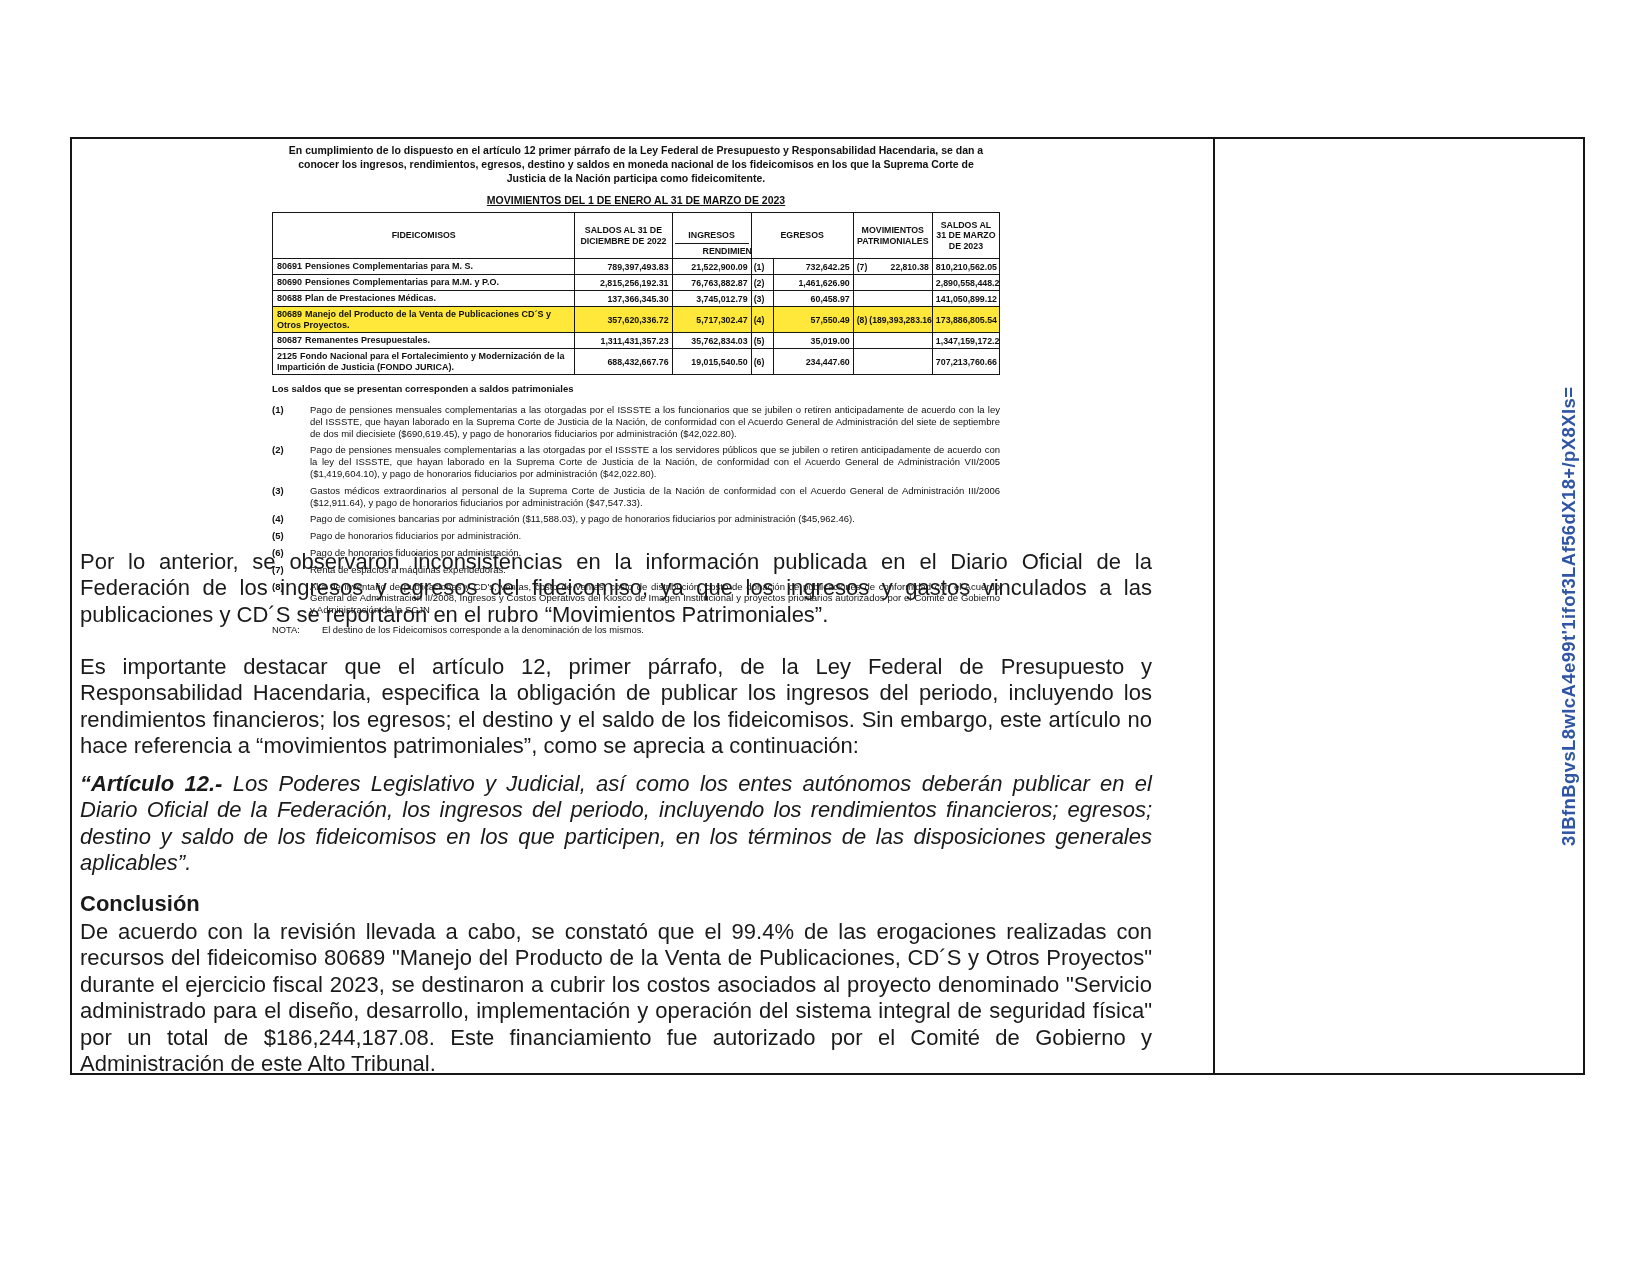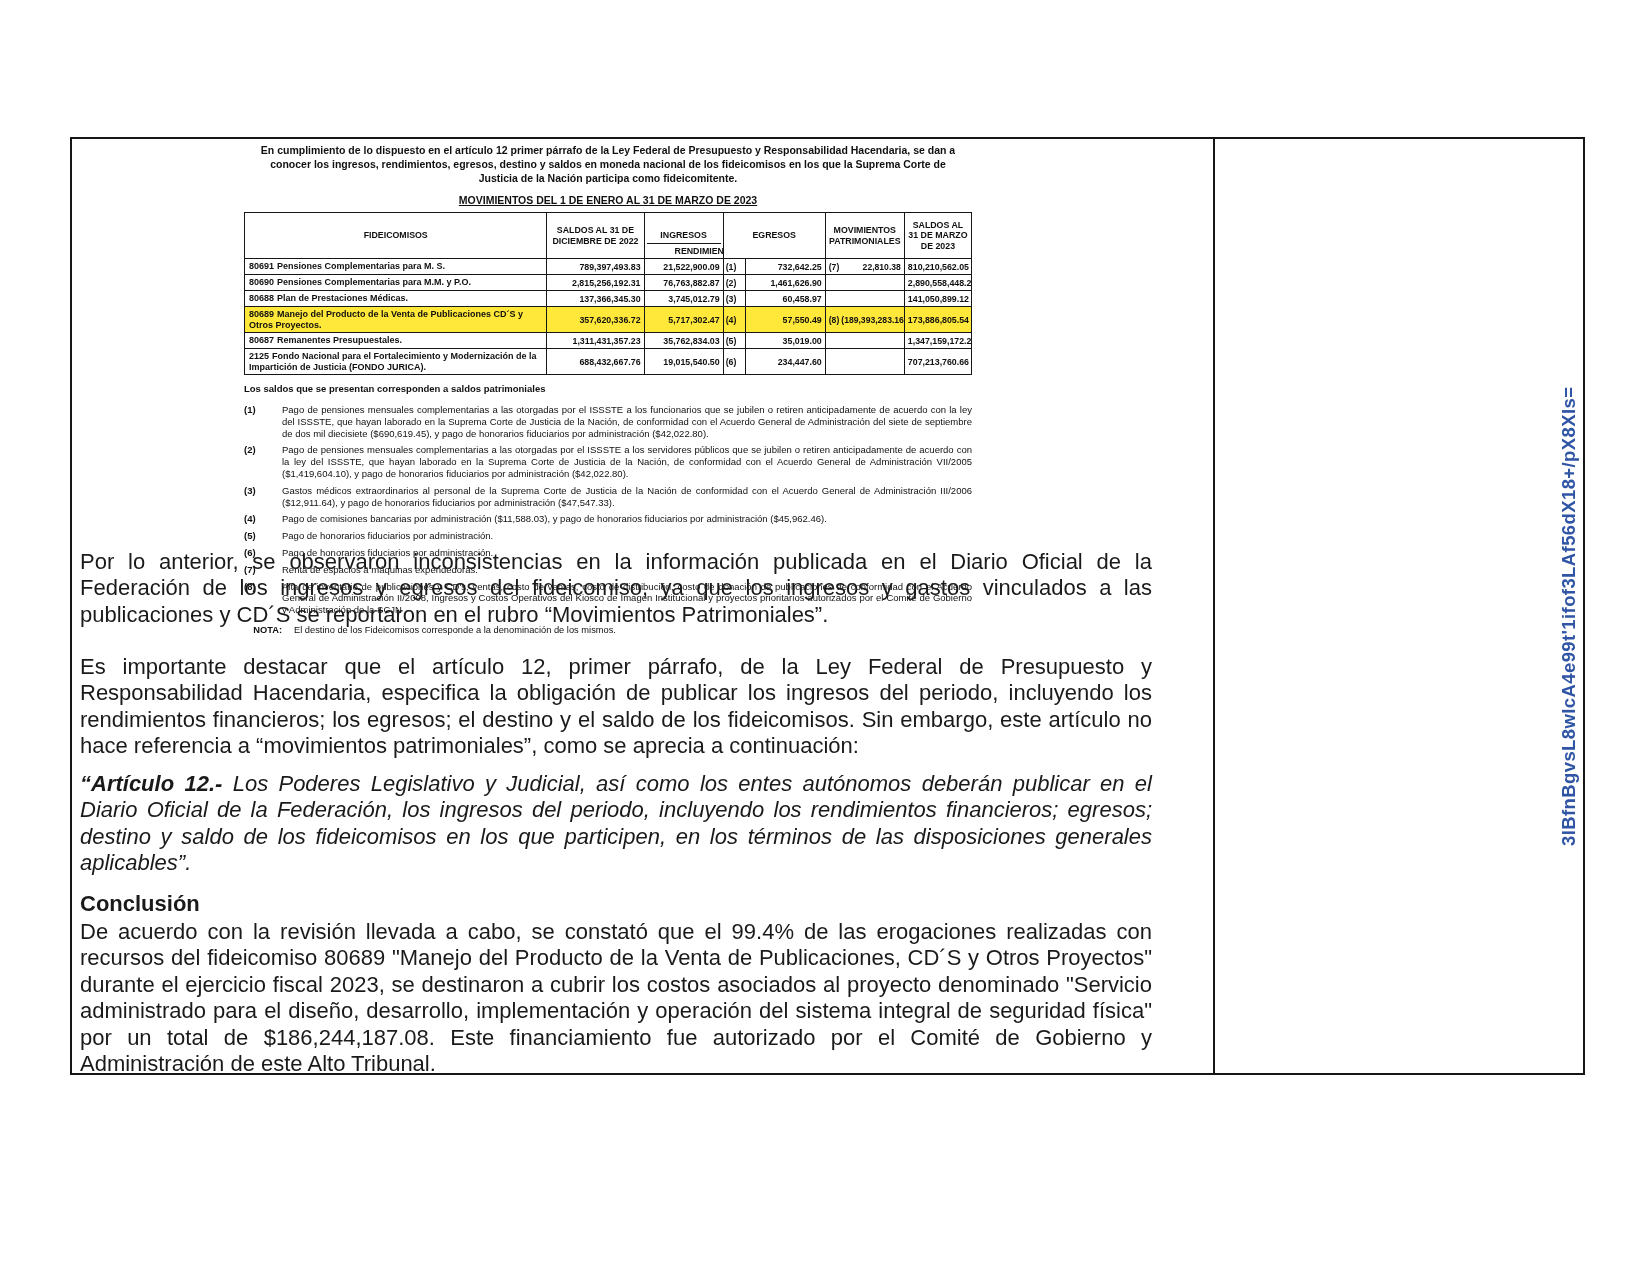--- a/index.html
+++ b/index.html
@@ -2,21 +2,21 @@
 <html><head>
 <meta charset="utf-8">
 <style>
   html,body{margin:0;padding:0;background:#ffffff;}
   body{width:1650px;height:1275px;position:relative;font-family:"Liberation Sans","DejaVu Sans",sans-serif;color:#1a1a1a;}
 
   .frame{position:absolute;left:70px;top:137px;width:1511px;height:934px;border:2px solid #161616;background:#ffffff;}
   .divider{position:absolute;left:1141px;top:0;width:2px;height:100%;background:#161616;}
 
   
-  .scan{position:absolute;left:172px;top:4px;width:728px;color:#101010;}
+  .scan{position:absolute;left:200px;top:4px;width:728px;color:#101010;}
   .scan-intro{margin:0 12px;font-size:10.5px;line-height:14px;font-weight:600;text-align:center;}
   .scan-title{margin:9px 0 6px;text-align:center;font-size:10.5px;font-weight:700;text-decoration:underline;}
 
   table.mov{width:100%;border-collapse:collapse;table-layout:fixed;font-size:9px;color:#101010;}
   .mov th,.mov td{border:1px solid #161616;padding:1px 3px;vertical-align:middle;overflow:hidden;}
   .mov th{font-weight:700;text-align:center;line-height:10.5px;font-size:8.8px;padding:2px 2px;}
   .mov thead tr{height:34px;}
   .mov tbody tr{height:16px;}
   .hstack{display:flex;flex-direction:column;align-items:stretch;height:100%;}
   .hs-top{padding-bottom:2px;margin-top:15px;}
@@ -29,21 +29,21 @@
   .movwrap{display:flex;justify-content:space-between;align-items:center;gap:2px;font-weight:600;font-size:8.6px;white-space:nowrap;}
   .movwrap .mref{font-weight:700;}
   tr.hl td{background:#ffe83a;}
 
   .scan-caption{margin-top:8px;font-size:9.5px;font-weight:600;}
   .fnotes{margin-top:10px;}
   .fnote{display:flex;gap:16px;margin-bottom:5px;font-size:9.5px;line-height:11.8px;}
   .fnote .fref{flex:0 0 22px;font-weight:700;}
   .fnote .ftxt{flex:1;text-align:justify;}
   .nota{display:flex;gap:12px;margin-top:9px;font-size:9.3px;}
-  .nota .lbl{font-weight:700;flex:0 0 38px;text-align:right;}
+  .nota .lbl{font-weight:400;flex:0 0 38px;}
 
   
   .bodytext{position:absolute;left:8px;width:1072px;font-size:22px;line-height:26.4px;color:#1a1a1a;}
   .p1{top:388px;text-align:justify;}
   .p2{top:493px;text-align:justify;}
   .quote{top:610px;text-align:justify;font-style:italic;}
   .quote .lead{font-weight:700;}
   .concl{top:730px;font-weight:700;}
   .p3{top:758px;text-align:justify;}
 

